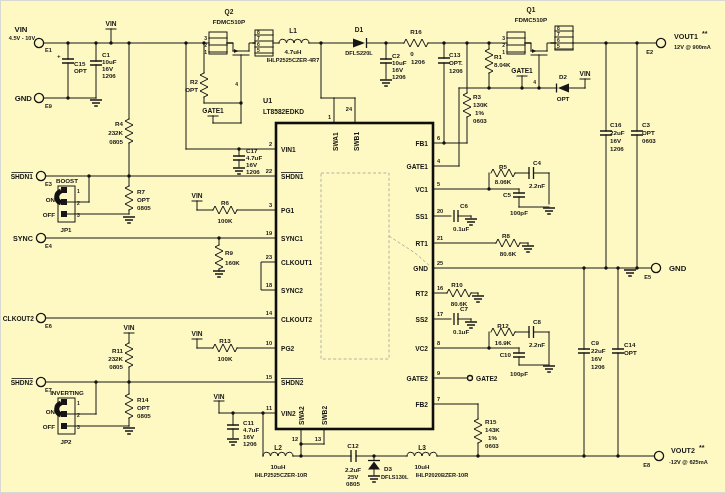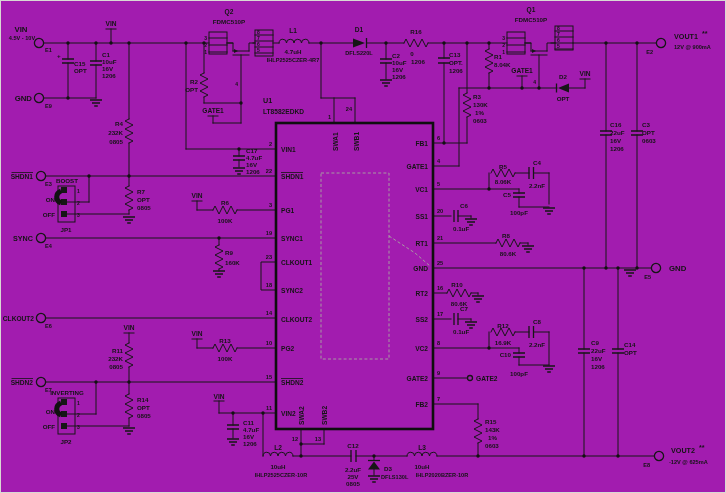--- a/index.html
+++ b/index.html
@@ -1,16 +1,16 @@
 <!DOCTYPE html>
 <html><head>
 <meta charset="utf-8">
 <style>
   html,body{margin:0;padding:0;background:#e8e8e6;}
-  .page{width:726px;height:493px;background:#a21caf;position:relative;overflow:hidden;border:1px solid #d8d8d4;box-sizing:border-box;}
+  .page{width:726px;height:493px;background:#fef9c3;position:relative;overflow:hidden;border:1px solid #d8d8d4;box-sizing:border-box;}
   svg{display:block}
   .w{stroke:#161616;stroke-width:1;fill:none;stroke-linecap:square}
   .wp{stroke:#161616;stroke-width:1.3;fill:none}
   .icb{stroke:#0e0e0e;stroke-width:2.6;fill:none}
   .dash{stroke:#a9a9a2;stroke-width:0.9;fill:none;stroke-dasharray:3,2.2}
   .fill{fill:#161616;stroke:none}
   .dot{fill:#111;stroke:none}
   .t{font-family:"Liberation Sans","DejaVu Sans",sans-serif;font-weight:bold;fill:#141414}
   .s5{font-size:5px}.s55{font-size:5.6px}.s6{font-size:6.2px}.s65{font-size:6.6px}.s7{font-size:7.2px}.s75{font-size:7.8px}
   .am{text-anchor:middle}.ae{text-anchor:end}

